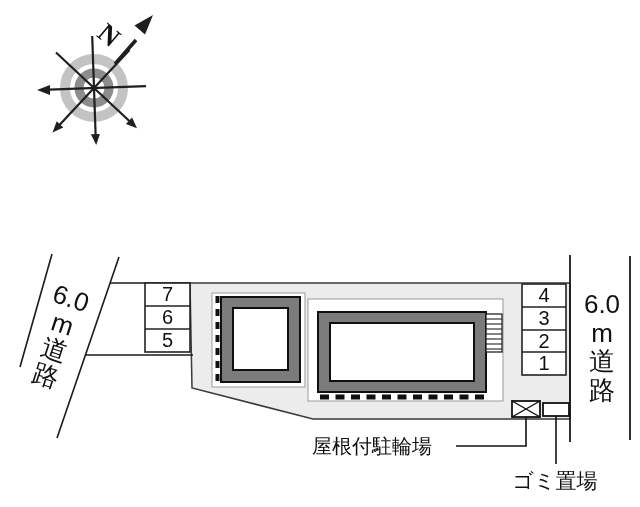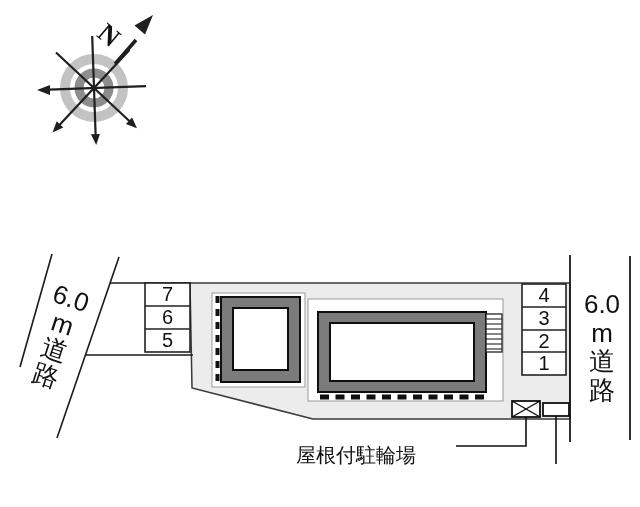--- a/index.html
+++ b/index.html
@@ -25,21 +25,21 @@
   .num-left{width:45px;left:145px;}
   .num-right{width:44px;left:522px;}
   .road-label{
     position:absolute;text-align:center;font-size:26px;line-height:28px;
     color:#111;letter-spacing:0;
   }
   .road-label span{display:block;}
   .road-left{left:46px;top:286px;width:58px;transform:rotate(18deg);transform-origin:50% 0;line-height:27px;}
   .road-right{left:578px;top:290px;width:48px;line-height:28.5px;}
   .annot{position:absolute;font-size:20px;line-height:22px;color:#111;}
-  .annot-bike{left:296px;top:444px;width:152px;text-align:left;}
+  .annot-bike{left:296px;top:435px;width:152px;text-align:center;}
   .annot-garbage{left:492px;top:470px;width:126px;text-align:center;font-size:21px;}
   .north-label{
     position:absolute;left:99px;top:20px;
     font-family:"Liberation Serif","DejaVu Serif",serif;
     font-weight:bold;font-size:27px;transform:rotate(40deg);
   }
 </style>
 </head>
 <body>
 
@@ -150,14 +150,15 @@
   <div class="num num-left" style="top:283px;">7</div>
   <div class="num num-left" style="top:306px;">6</div>
   <div class="num num-left" style="top:329px;">5</div>
 
   <div class="num num-right" style="top:284px;">4</div>
   <div class="num num-right" style="top:307px;">3</div>
   <div class="num num-right" style="top:330px;">2</div>
   <div class="num num-right" style="top:352px;">1</div>
 
   <div class="annot annot-bike">屋根付駐輪場</div>
+  <div class="annot annot-garbage">ゴミ置場</div>
 
 </div>
 
 </body></html>

